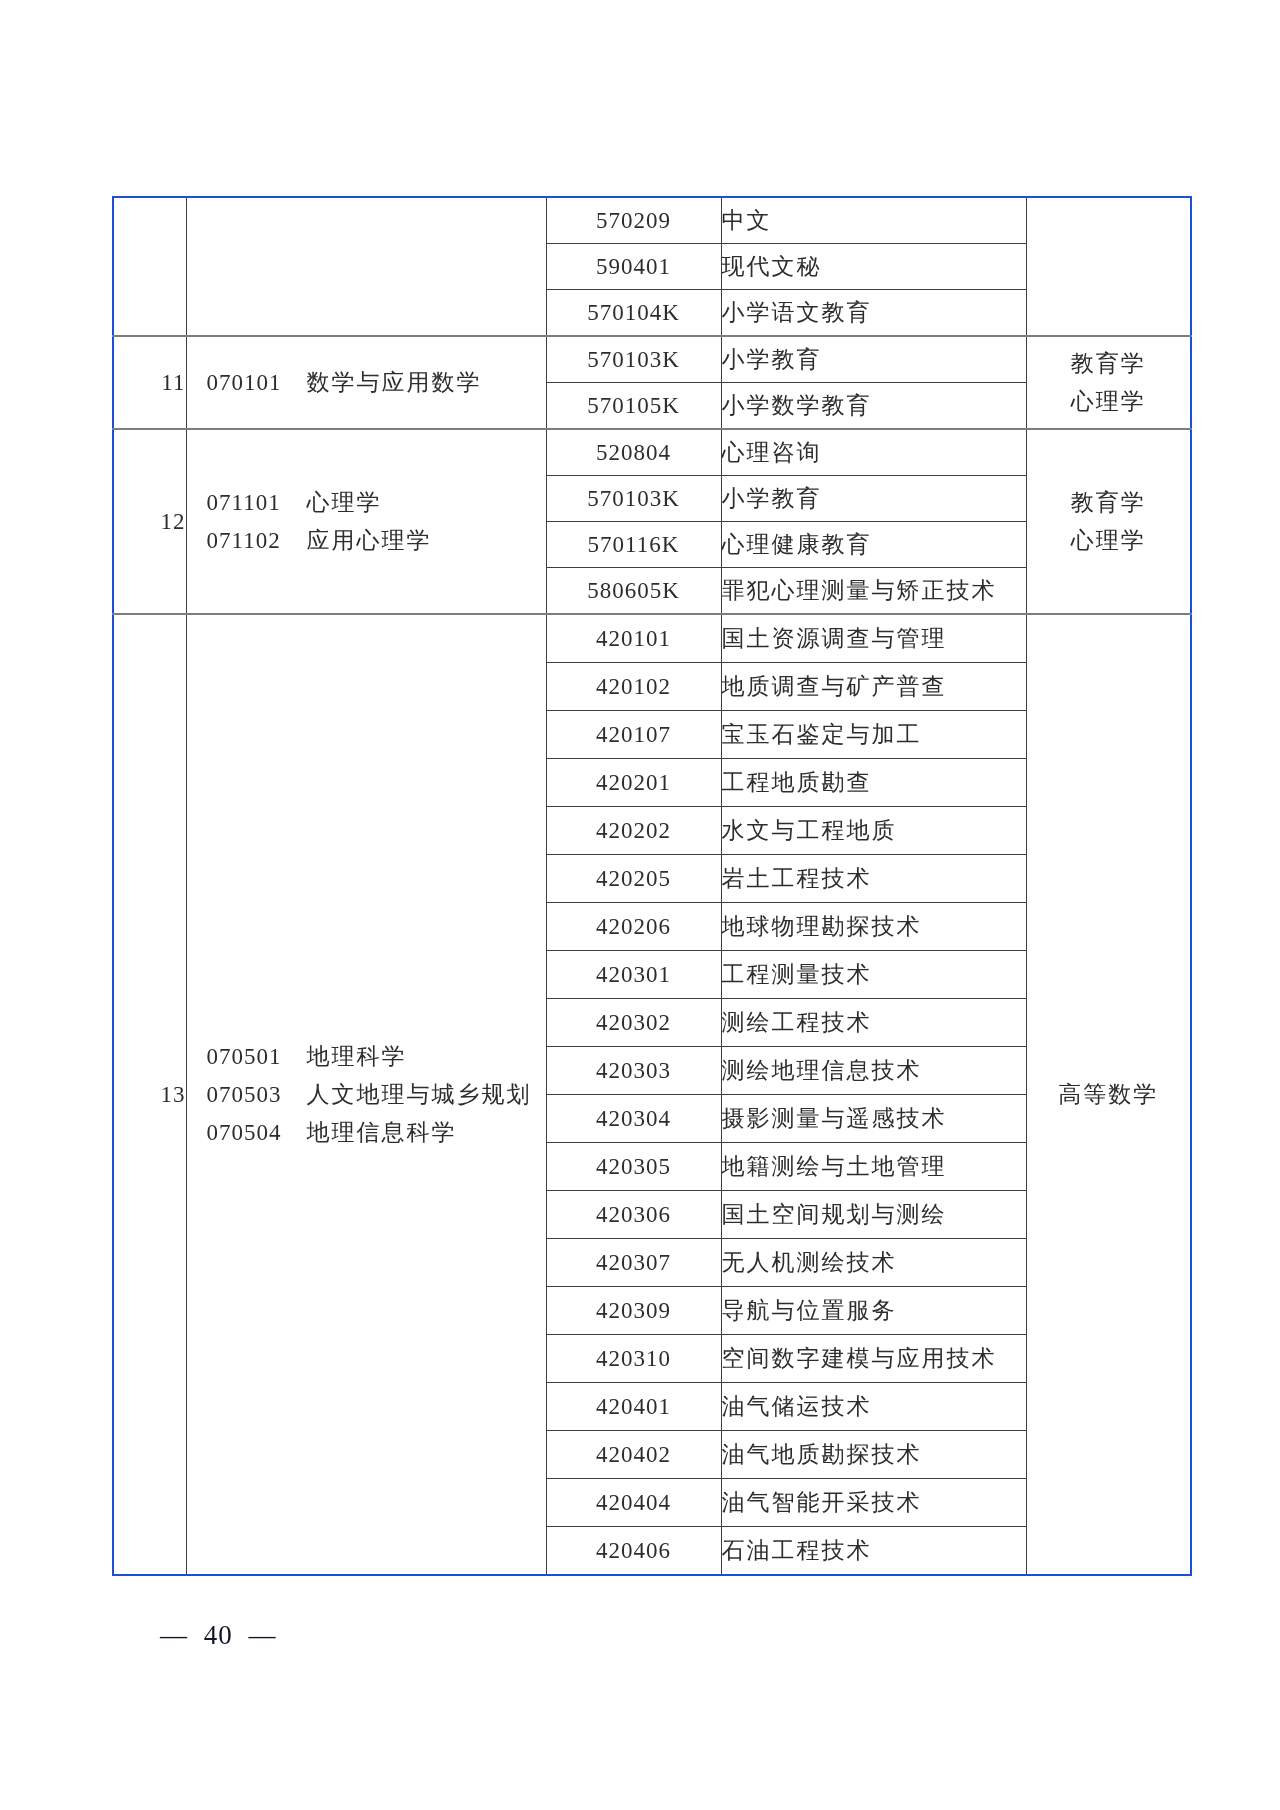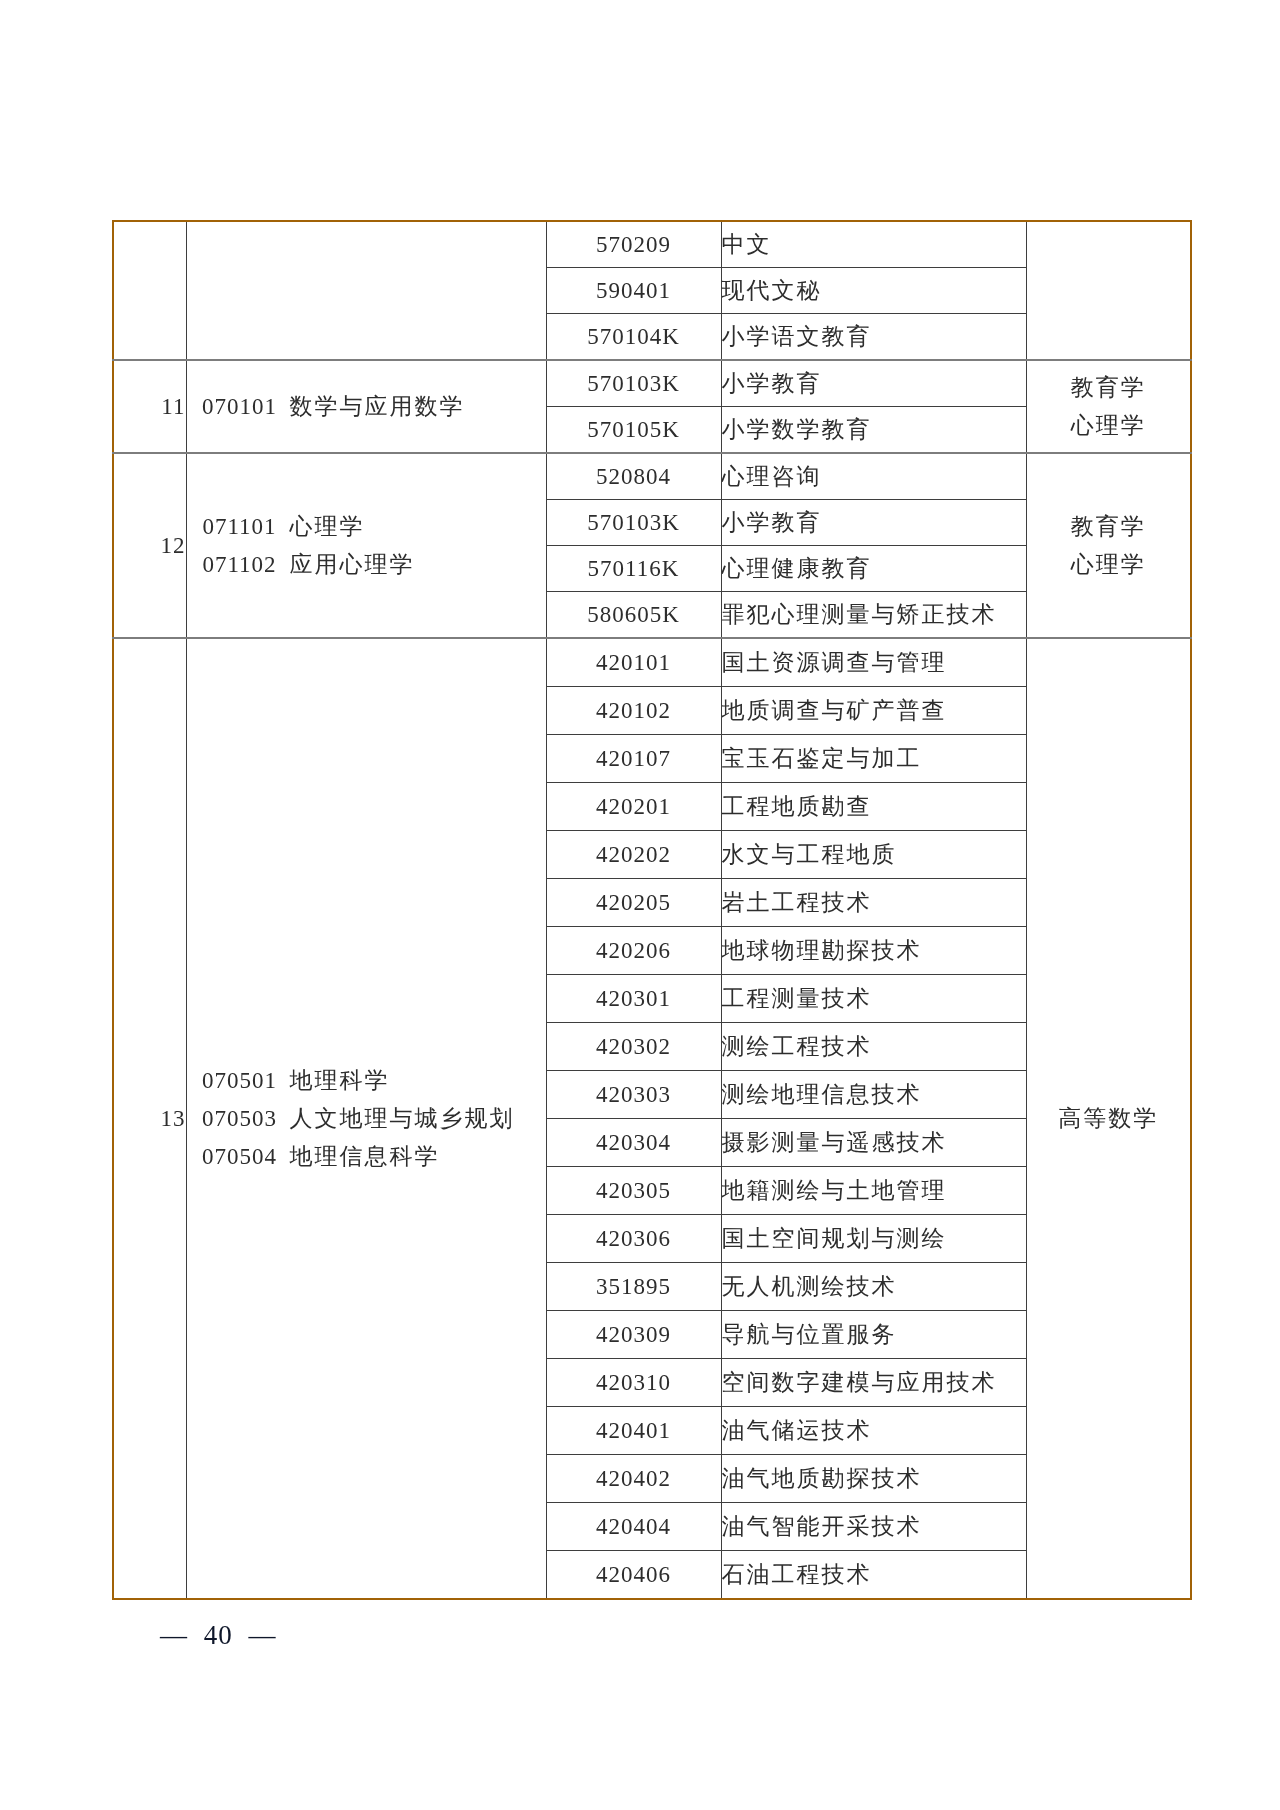--- a/index.html
+++ b/index.html
@@ -10,45 +10,45 @@
   body {
     width: 1280px;
     height: 1810px;
     position: relative;
     font-family: "Liberation Serif", "DejaVu Serif", serif;
     color: #2d2d2d;
   }
   .doc-table {
     position: absolute;
     left: 112px;
-    top: 220px;
+    top: 196px;
     width: 1078px;
     border-collapse: collapse;
     table-layout: fixed;
-    border: 2px solid #a16207;
+    border: 2px solid #1d4ed8;
   }
   .doc-table td {
     border: 1px solid #3e3e3e;
     font-size: 23px;
     vertical-align: middle;
     padding: 0;
     overflow: hidden;
   }
   tr.group-start:not(:first-child) td {
     border-top: 2px solid #7d7d7d;
   }
   tr.group-0 td, tr.group-1 td, tr.group-2 td { height: 45px; }
   tr.group-3 td { height: 47px; }
   td.cell-no {
     text-align: right;
     letter-spacing: 1px;
   }
   td.cell-majors {
-    padding-left: 3px;
-    text-align: center;
+    padding-left: 20px;
+    text-align: left;
   }
   .major-line {
     display: flex;
     align-items: baseline;
     line-height: 38px;
     white-space: nowrap;
   }
   .major-code {
     flex: 0 0 100px;
     letter-spacing: 1px;
@@ -225,21 +225,21 @@
       </tr>
       <tr class="group-3">
         <td class="cell-code">420305</td>
         <td class="cell-name">地籍测绘与土地管理</td>
       </tr>
       <tr class="group-3">
         <td class="cell-code">420306</td>
         <td class="cell-name">国土空间规划与测绘</td>
       </tr>
       <tr class="group-3">
-        <td class="cell-code">351895</td>
+        <td class="cell-code">420307</td>
         <td class="cell-name">无人机测绘技术</td>
       </tr>
       <tr class="group-3">
         <td class="cell-code">420309</td>
         <td class="cell-name">导航与位置服务</td>
       </tr>
       <tr class="group-3">
         <td class="cell-code">420310</td>
         <td class="cell-name">空间数字建模与应用技术</td>
       </tr>

